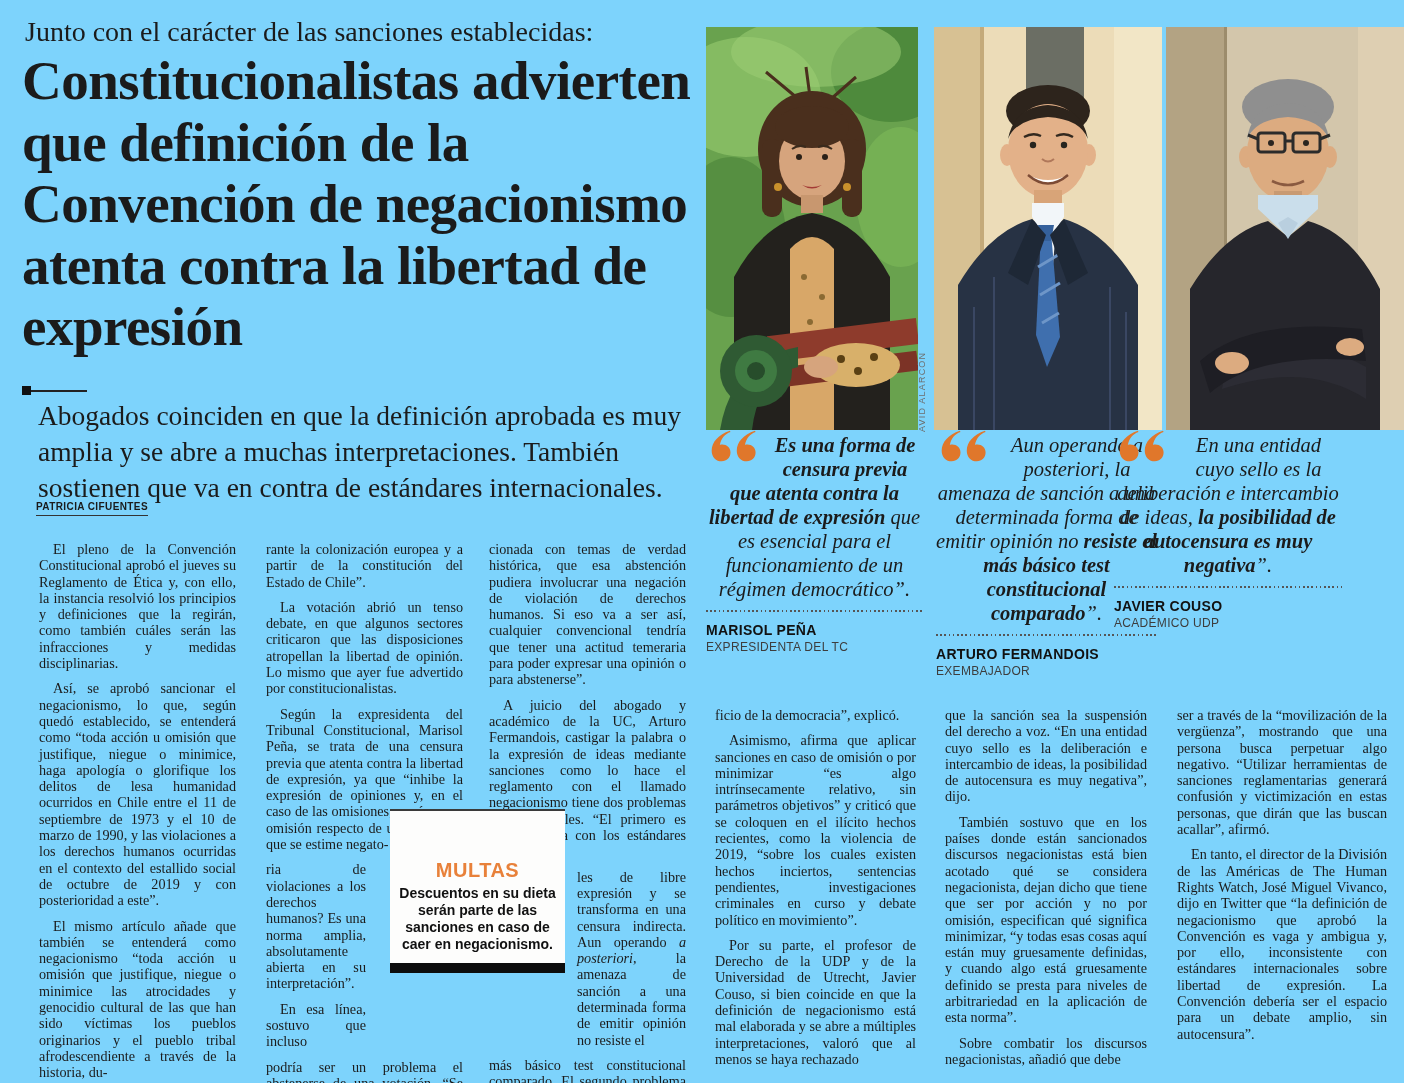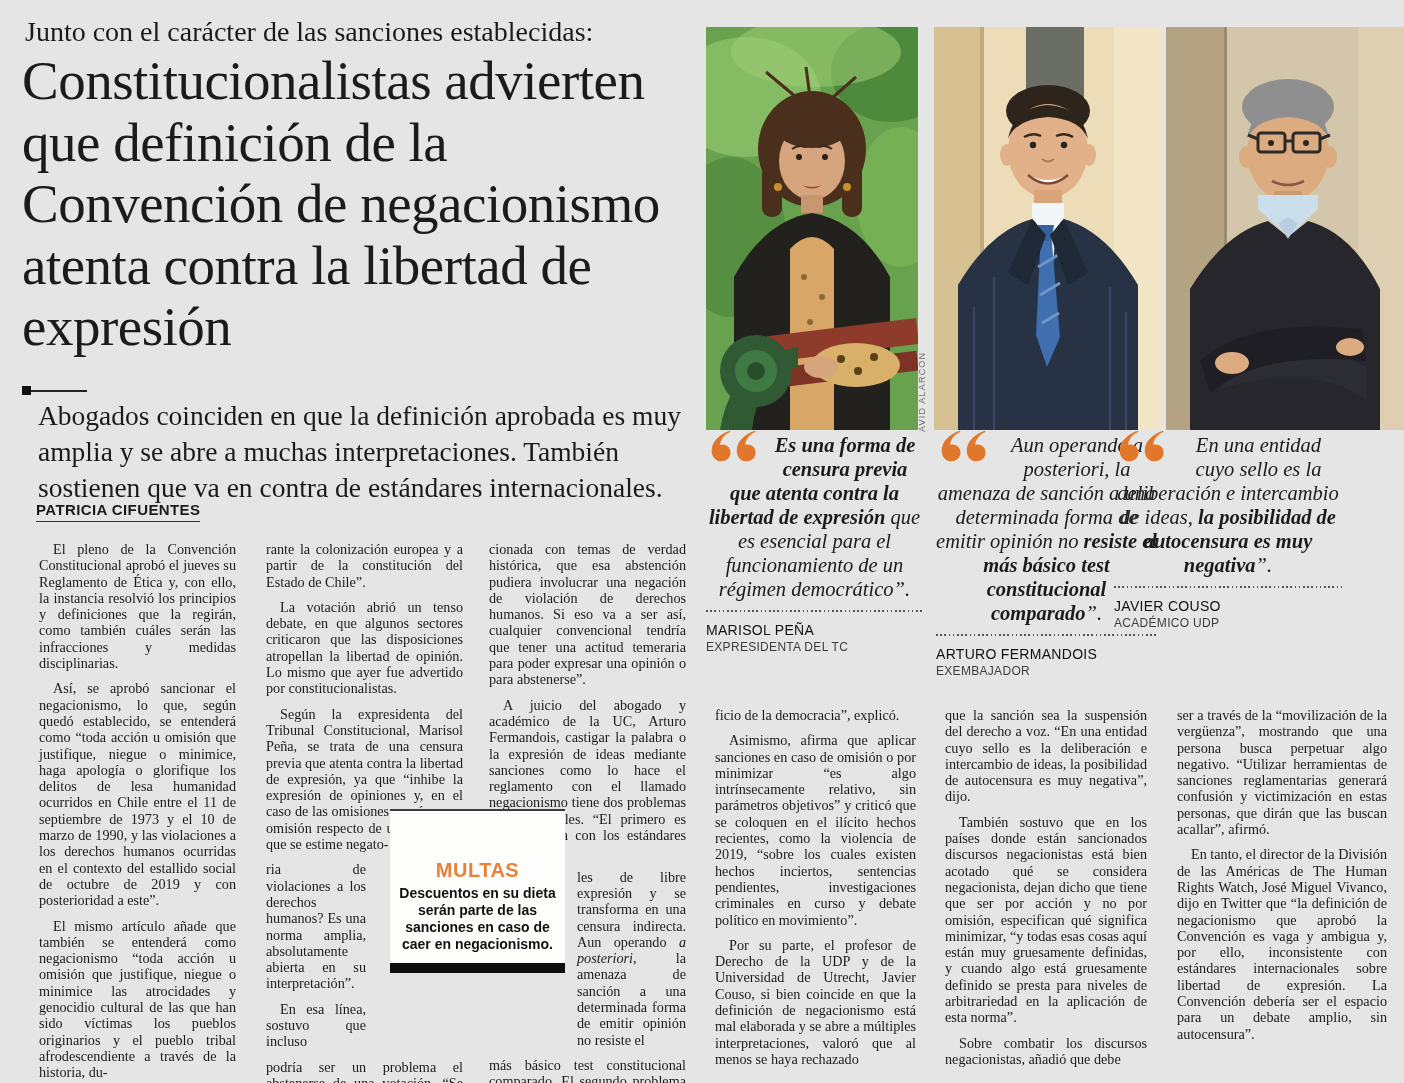--- a/index.html
+++ b/index.html
@@ -1,35 +1,35 @@
 <!DOCTYPE html>
 <html lang="es"><head>
 <meta charset="utf-8">
 <style>
   html,body{margin:0;padding:0;background:#ffffff;}
   .page{
-    position:relative;width:1404px;height:1083px;background:#e5e5e5;
+    position:relative;width:1404px;height:1083px;background:#7dd3fc;
     font-family:"Liberation Serif", serif;color:#1b1b1b;overflow:hidden;
   }
   
   .kicker{position:absolute;left:25px;top:16px;font-size:28px;letter-spacing:0;}
   .headline{
     position:absolute;left:22px;top:50px;width:670px;margin:0;
-    font-size:55px;line-height:1.12;font-weight:400;letter-spacing:-0.5px;
+    font-size:55px;line-height:1.12;font-weight:700;letter-spacing:-0.5px;
   }
   .deck-rule{position:absolute;left:22px;top:386px;display:flex;align-items:center;}
   .deck-rule .dot{width:9px;height:9px;background:#111;}
   .deck-rule .rule{width:56px;height:2px;background:#222;}
   .deck{
     position:absolute;left:38px;top:398px;width:648px;margin:0;
     font-size:27.5px;line-height:1.3;
   }
   .byline{
     position:absolute;left:36px;top:501px;
-    font-family:"Liberation Sans", sans-serif;font-size:15px;font-weight:bold;
+    font-family:"Liberation Sans", sans-serif;font-size:10px;font-weight:bold;
     letter-spacing:.4px;border-bottom:1px solid #333;padding-bottom:3px;
   }
   
   .col{
     position:absolute;top:532px;width:215px;
     font-size:14.2px;line-height:16.3px;text-align:justify;
     -webkit-hyphens:auto;hyphens:auto;
   }
   .col p{margin:9px;}
   .pi{text-indent:14px;}   
@@ -69,21 +69,21 @@
   #quote2{left:936px;width:221px;}
   #quote3{left:1114px;width:228px;}
   .quote-text{font-size:20.5px;line-height:24px;text-align:center;}
   .qmark{float:left;width:54px;height:32px;margin:-3px 7px 0 0;}
   .qb{font-weight:bold;}
   .dotted{
     margin-top:9px;height:2px;
     background-image:repeating-linear-gradient(90deg,#555 0 1.6px,transparent 1.6px 4.2px);
   }
   .qname{
-    font-family:"Liberation Sans", sans-serif;font-style:normal;font-weight:normal;
+    font-family:"Liberation Sans", sans-serif;font-style:normal;font-weight:bold;
     font-size:14px;letter-spacing:.3px;margin-top:10px;color:#111;
   }
   .qrole{
     font-family:"Liberation Sans", sans-serif;font-style:normal;
     font-size:12px;letter-spacing:.3px;margin-top:2px;color:#3d3d3d;
   }
 </style>
 </head>
 <body>
 

